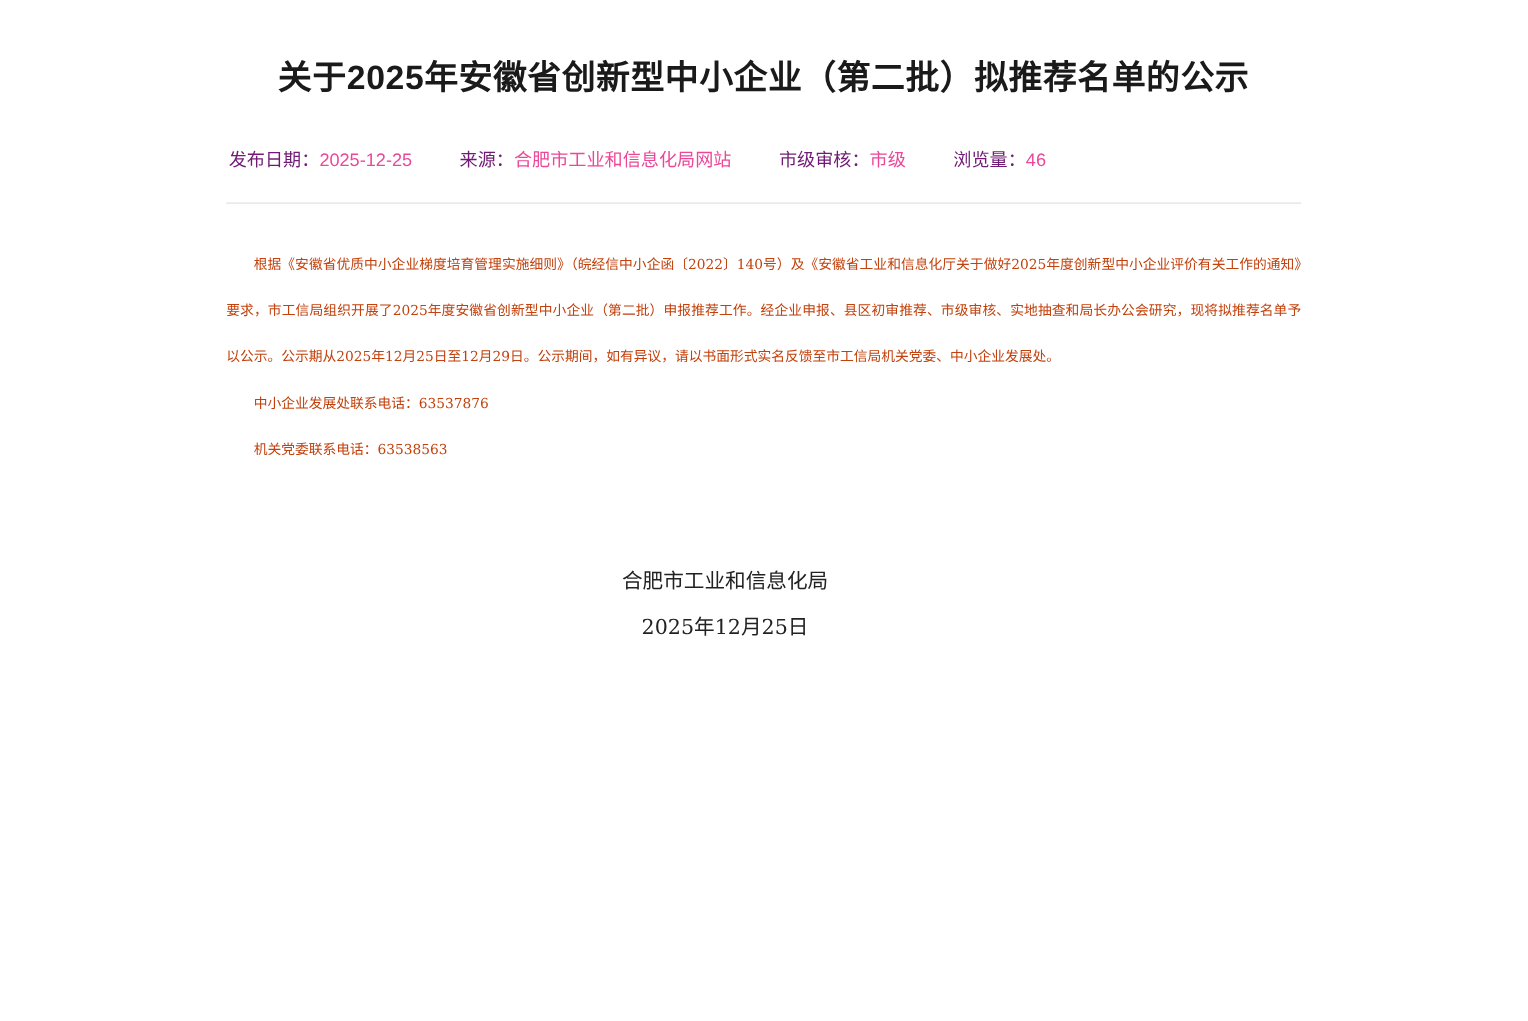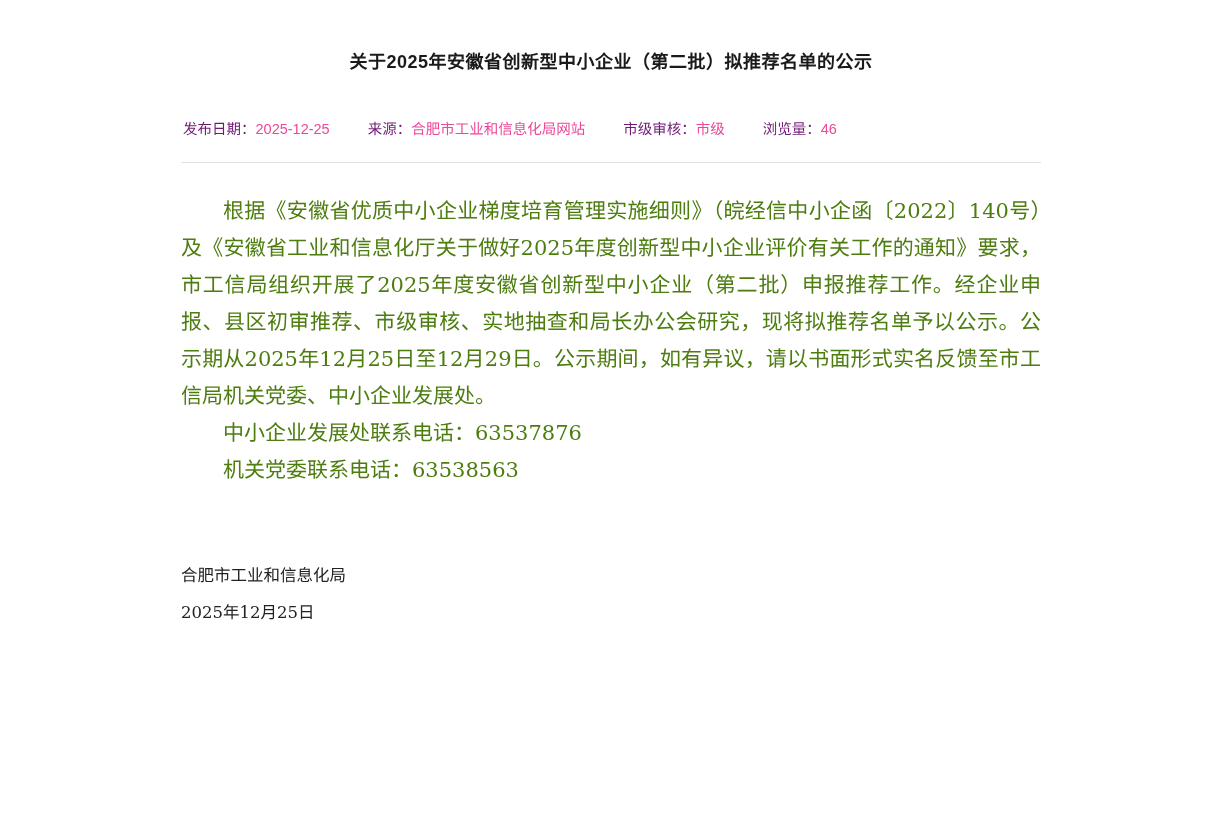--- a/index.html
+++ b/index.html
@@ -19,21 +19,21 @@
     width: 1222px;
     height: 817px;
     box-sizing: border-box;
   }
   .article {
     width: 860px;
     margin: 0 auto;
     padding-top: 40px;
   }
   .article-title {
-    font-size: 18px;
+    font-size: 27px;
     font-weight: bold;
     line-height: 44px;
     text-align: center;
     color: #1a1a1a;
     letter-spacing: 0.5px;
     margin: 0 0 8px 0;
     padding: 0 10px;
   }
   .meta-bar {
     margin-top: 34px;
@@ -60,23 +60,23 @@
   }
   .divider {
     margin-top: 22px;
     border: 0;
     border-top: 1px solid #e2e2e2;
     height: 0;
   }
   .body-content {
     margin-top: 30px;
     font-family: "DejaVu Serif", "Liberation Serif", serif;
-    font-size: 21px;
+    font-size: 11px;
     line-height: 37px;
-    color: #4d7c0f;
+    color: #c2410c;
     text-align: justify;
   }
   .para {
     margin: 0;
     text-indent: 2em;
   }
   .para + .para {
     margin-top: 0;
   }
   .para.tight {
@@ -84,21 +84,21 @@
   }
   .spacer-md {
     height: 26px;
   }
   .signature {
     margin-top: 42px;
     font-family: "DejaVu Serif", "Liberation Serif", serif;
     font-size: 16.5px;
     line-height: 37px;
     color: #222222;
-    text-align: left;
+    text-align: center;
     padding-right: 62px;
   }
   .signature div {
     white-space: nowrap;
   }
 </style>
 </head>
 <body>
 
 <div class="page">

